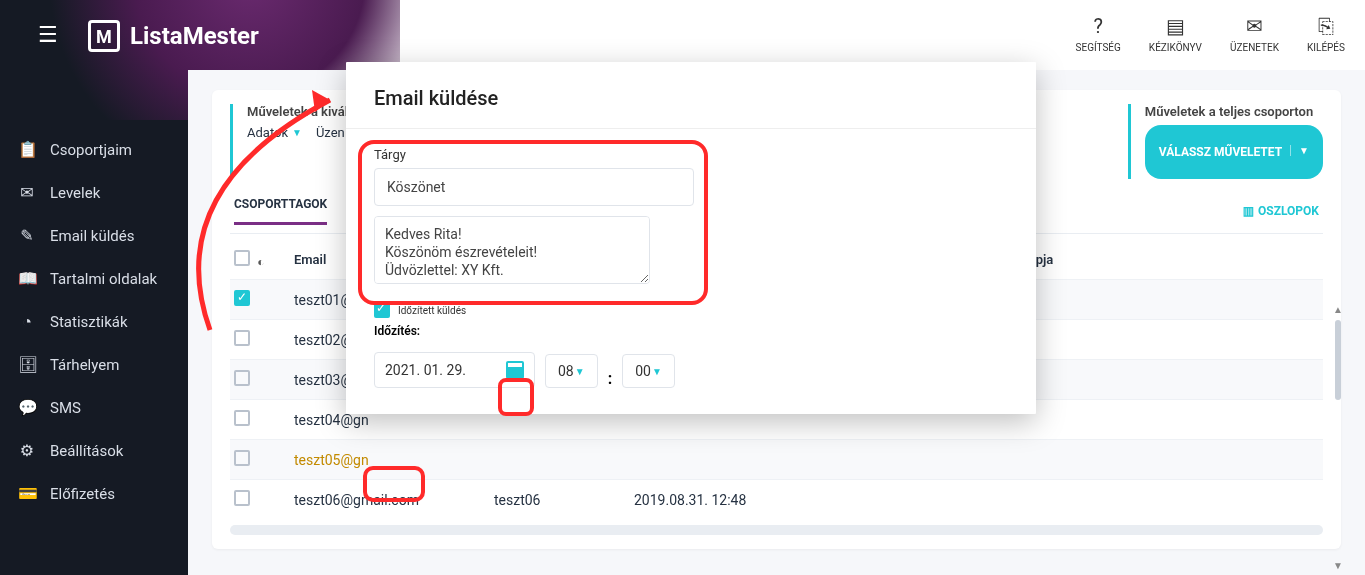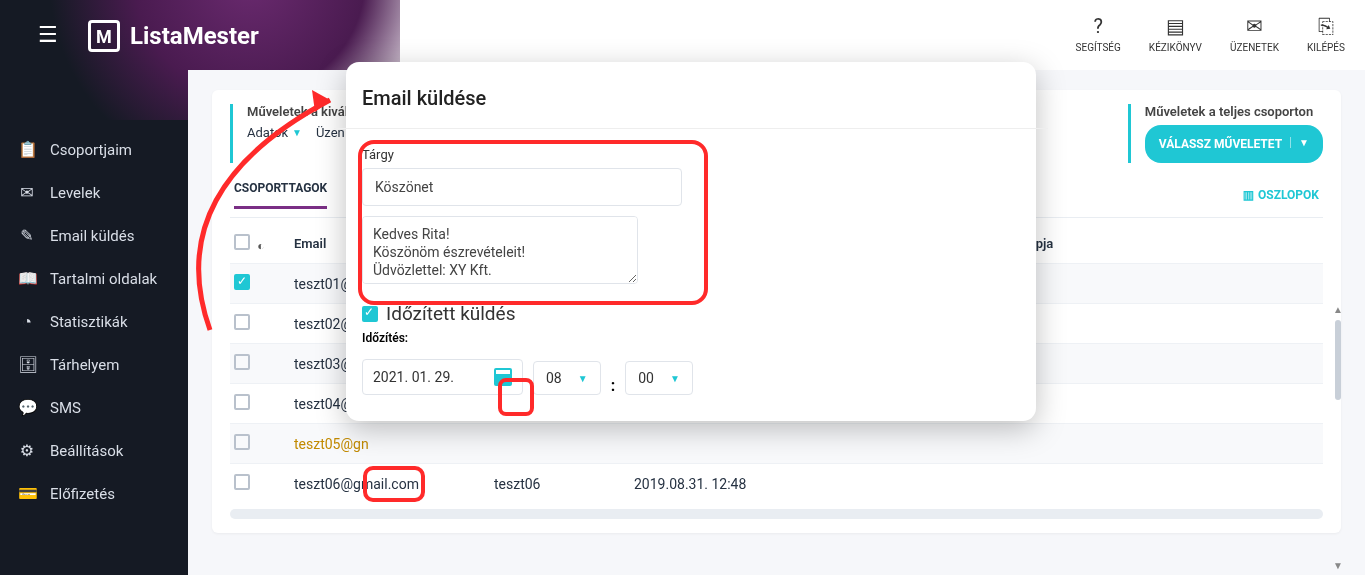--- a/index.html
+++ b/index.html
@@ -17,21 +17,21 @@
 
   
   .main { position: absolute; left: 188px; top: 70px; right: 0; bottom: 0; background: #f6f7fa; padding: 20px 24px 0 24px; overflow: hidden; }
   .panel { background: #fff; border-radius: 6px; padding: 14px 18px; box-shadow: 0 1px 3px rgba(0,0,0,.05); }
   .topbar-groups { display: flex; justify-content: space-between; gap: 20px; }
   .ops-left, .ops-right { border-left: 3px solid #1fc7d4; padding-left: 14px; }
   .ops-title { font-size: 13px; font-weight: 600; color: #444; margin-bottom: 6px; }
   .ops-row { display: flex; gap: 14px; align-items: center; font-size: 13px; color: #263242; }
   .ops-row span { display: flex; align-items: center; gap: 4px; cursor: pointer; }
   .caret { color: #1fc7d4; font-size: 10px; }
-  .pill-btn { background: #1fc7d4; color: #fff; border: none; border-radius: 16px; padding: 12px 14px; font-size: 12px; font-weight: 700; display: flex; align-items: flex-start; gap: 8px; cursor: pointer; }
+  .pill-btn { background: #1fc7d4; color: #fff; border: none; border-radius: 16px; padding: 20px 14px; font-size: 12px; font-weight: 700; display: flex; align-items: flex-start; gap: 8px; cursor: pointer; }
   .pill-btn .chev { border-left: 1px solid rgba(255,255,255,.5); padding-left: 8px; font-size: 10px; }
 
   .tabs-row { display: flex; justify-content: space-between; align-items: center; margin-top: 10px; border-bottom: 1px solid #e9edf2; padding: 8px 4px; }
   .tab { font-size: 12px; font-weight: 700; color: #263242; padding-bottom: 11px; border-bottom: 3px solid #7a2f85; }
   .columns-btn { color: #1fc7d4; font-size: 12px; font-weight: 700; display: flex; align-items: center; gap: 4px; cursor: pointer; }
 
   .table { margin-top: 6px; }
   .thead, .trow { display: grid; grid-template-columns: 60px 200px 140px 160px 180px 180px auto; align-items: center; font-size: 14px; color: #263242; padding: 10px 4px; }
   .thead { font-weight: 600; font-size: 13px; }
   .trow { border-top: 1px solid #eef1f5; }
@@ -45,40 +45,40 @@
   .scroll-y .arrow { position: absolute; left: -2px; font-size: 10px; color: #888; }
   .scroll-y .arrow.up { top: -6px; }
   .scroll-y .arrow.down { bottom: -6px; }
 
   
   .header-right { position: absolute; top: 14px; right: 20px; display: flex; gap: 28px; color: #333; }
   .header-item { display: flex; flex-direction: column; align-items: center; font-size: 10px; gap: 4px; cursor: pointer; }
   .header-item .hi-icon { font-size: 20px; }
 
   
-  .modal { position: absolute; left: 346px; top: 62px; width: 690px; background: #fff; border-radius: 13px; box-shadow: 0 8px 30px rgba(0,0,0,.25); padding: 24px 16px 26px; }
+  .modal { position: absolute; left: 346px; top: 62px; width: 690px; background: #fff; border-radius: 1px; box-shadow: 0 8px 30px rgba(0,0,0,.25); padding: 24px 28px 26px; }
   .modal h2 { font-size: 20px; font-weight: 500; color: #222; margin-bottom: 18px; }
   .hr { border: none; border-top: 1px solid #eee; margin: 0 -28px 18px; }
   .field-label { font-size: 13px; font-weight: 400; color: #333; margin-bottom: 6px; }
   .text-input { width: 320px; padding: 10px 12px; border: 1px solid #e0e4ea; border-radius: 4px; font-size: 14px; color: #444; }
   .textarea-wrap { width: 276px; margin-top: 10px; }
   textarea { width: 100%; height: 68px; border: 1px solid #e0e4ea; border-radius: 4px; padding: 8px 10px; font-size: 14px; color: #444; resize: both; font-family: inherit; line-height: 1.3; }
   .hl-box { position: absolute; border: 4px solid #ff2a2a; border-radius: 16px; pointer-events: none; }
   .hl1 { left: 358px; top: 140px; width: 350px; height: 165px; }
   .hl2 { left: 498px; top: 378px; width: 36px; height: 38px; border-radius: 8px; }
   .hl3 { left: 363px; top: 466px; width: 62px; height: 36px; border-radius: 10px; }
-  .timed-row { display: flex; align-items: center; gap: 8px; margin-top: 14px; font-size: 19px; color: #333; }
+  .timed-row { display: flex; align-items: center; gap: 8px; margin-top: 14px; font-size: 10px; color: #333; }
   .timed-chk { width: 16px; height: 16px; background: #1fc7d4; border-radius: 2px; position: relative; }
   .timed-chk::after { content: "✓"; color: #fff; position: absolute; font-size: 12px; left: 2px; top: -1px; }
   .timing-label { font-size: 12px; font-weight: 600; margin-top: 6px; }
   .date-row { display: flex; align-items: flex-end; gap: 10px; margin-top: 14px; }
   .date-box { display: flex; align-items: center; border: 1px solid #e0e4ea; border-radius: 4px; padding: 8px 10px; font-size: 14px; color: #333; gap: 40px; }
   .cal-icon { width: 18px; height: 18px; background: #1fc7d4; border-radius: 2px; position: relative; }
   .cal-icon::before { content: ""; position: absolute; top: 2px; left: 2px; right: 2px; height: 4px; background: #fff; }
-  .sel { border: 1px solid #e0e4ea; border-radius: 4px; padding: 8px 12px; font-size: 14px; color: #333; display: flex; align-items: center; gap: 16px; cursor: pointer; }
+  .sel { border: 1px solid #e0e4ea; border-radius: 4px; padding: 8px 12px; font-size: 14px; color: #333; display: flex; align-items: center; gap: 1px; cursor: pointer; }
   .sel .tri { color: #1fc7d4; font-size: 10px; }
   .colon { font-weight: 700; }
   .modal-actions { margin-top: 28px; display: flex; align-items: center; gap: 14px; }
   .btn-ok { background: #1fc7d4; color: #fff; border: none; border-radius: 14px; padding: 6px 18px; font-size: 13px; font-weight: 700; cursor: pointer; }
   .btn-cancel { color: #1fc7d4; font-size: 13px; font-weight: 700; text-decoration: underline; cursor: pointer; }
 
   
   .arrow-svg { position: absolute; left: 170px; top: 70px; pointer-events: none; }
 </style>
 </head>

